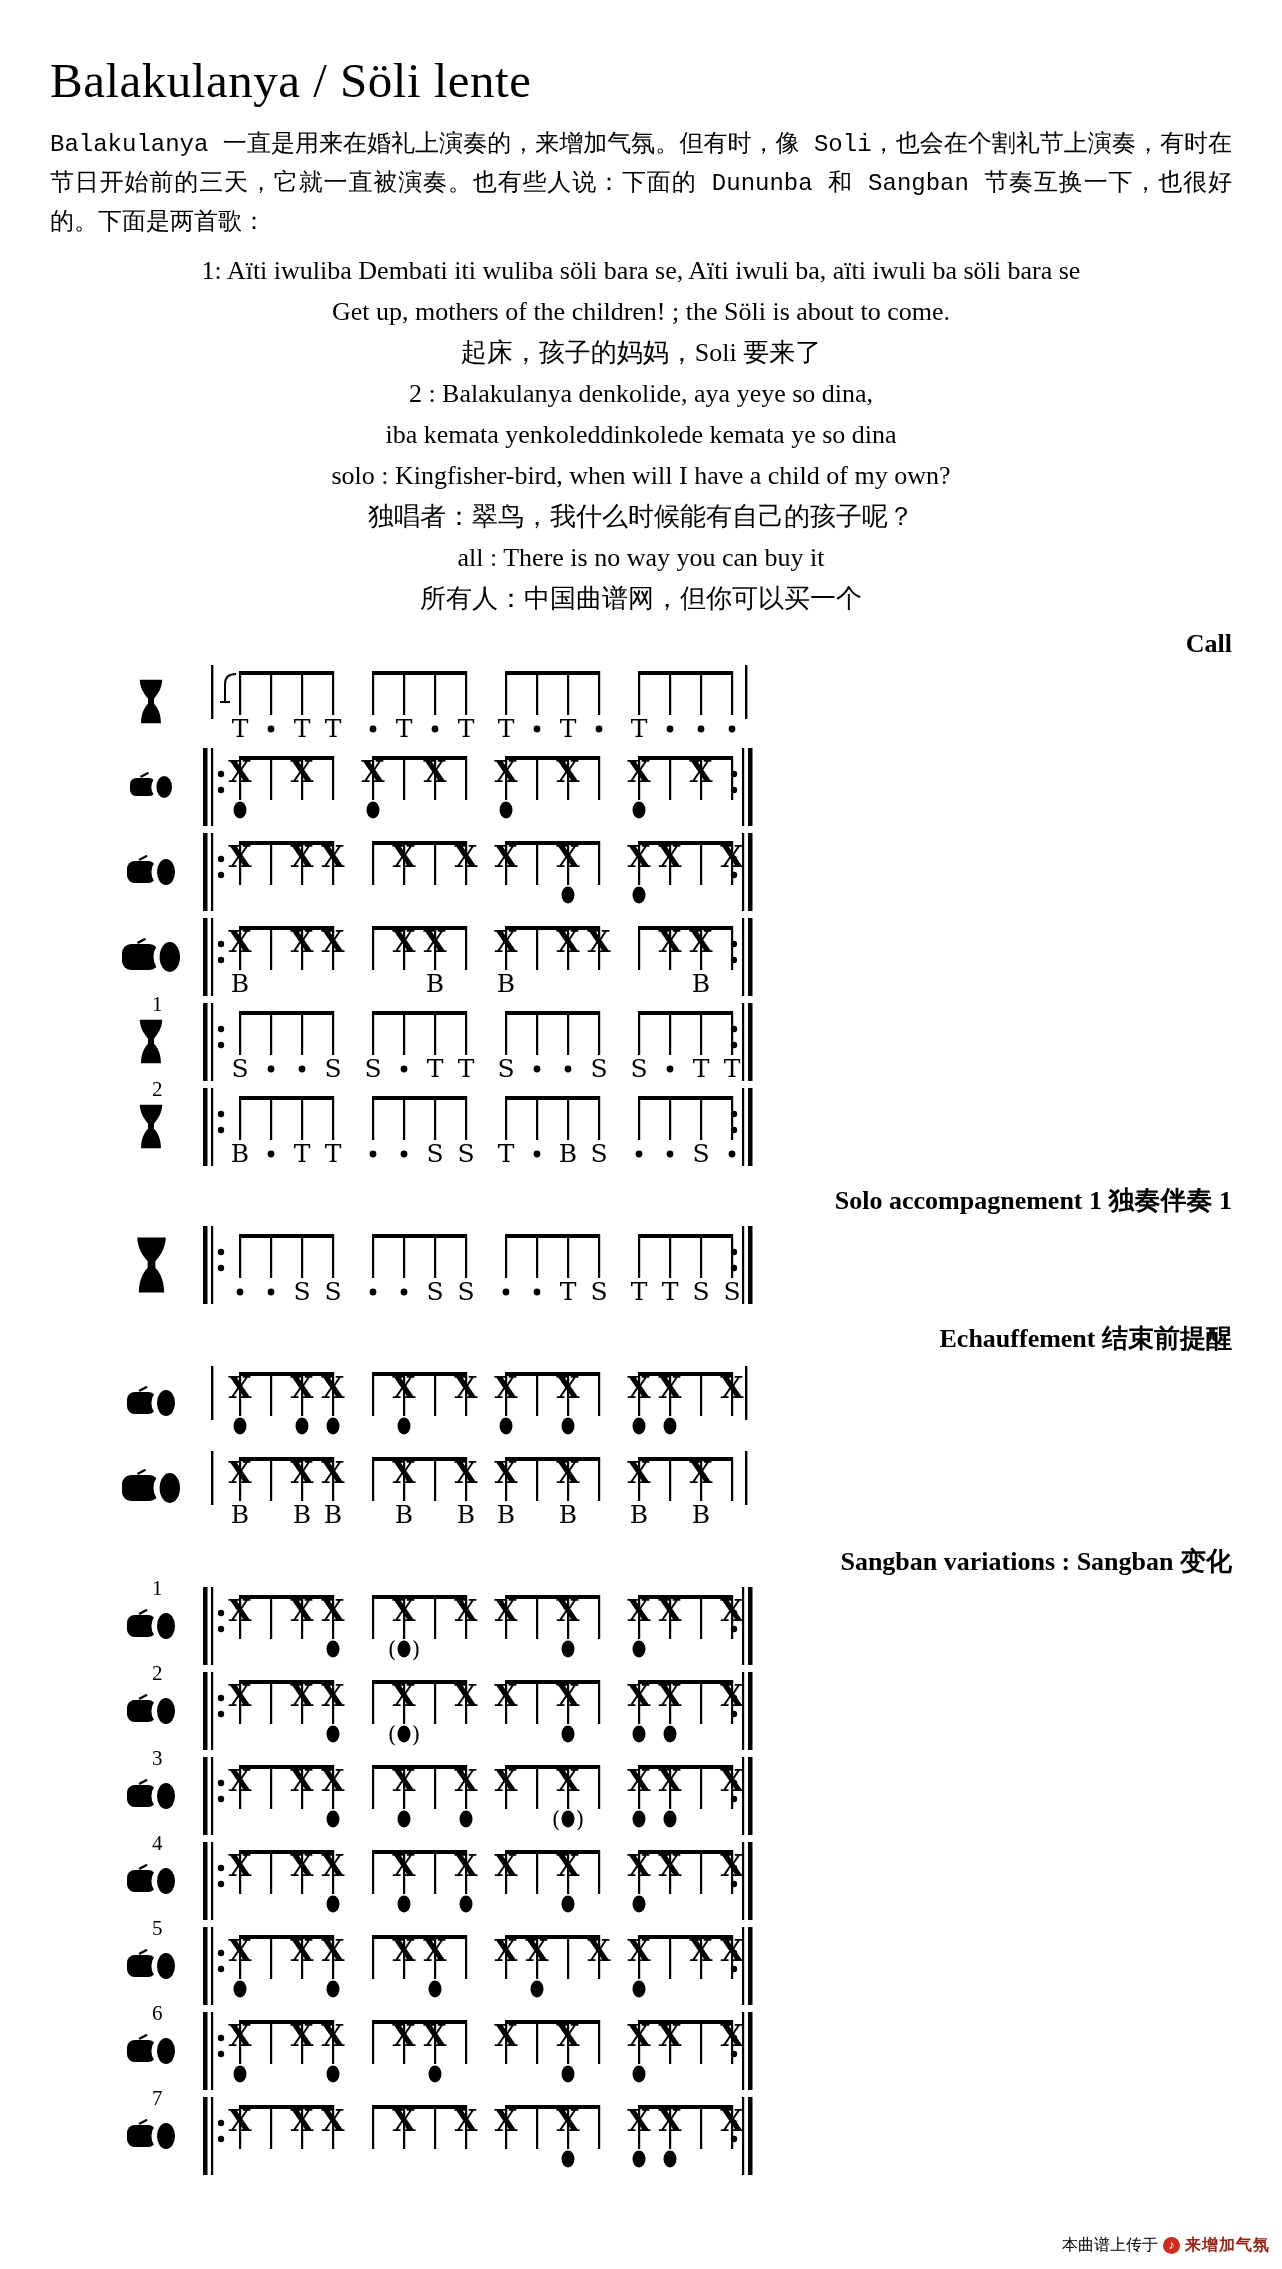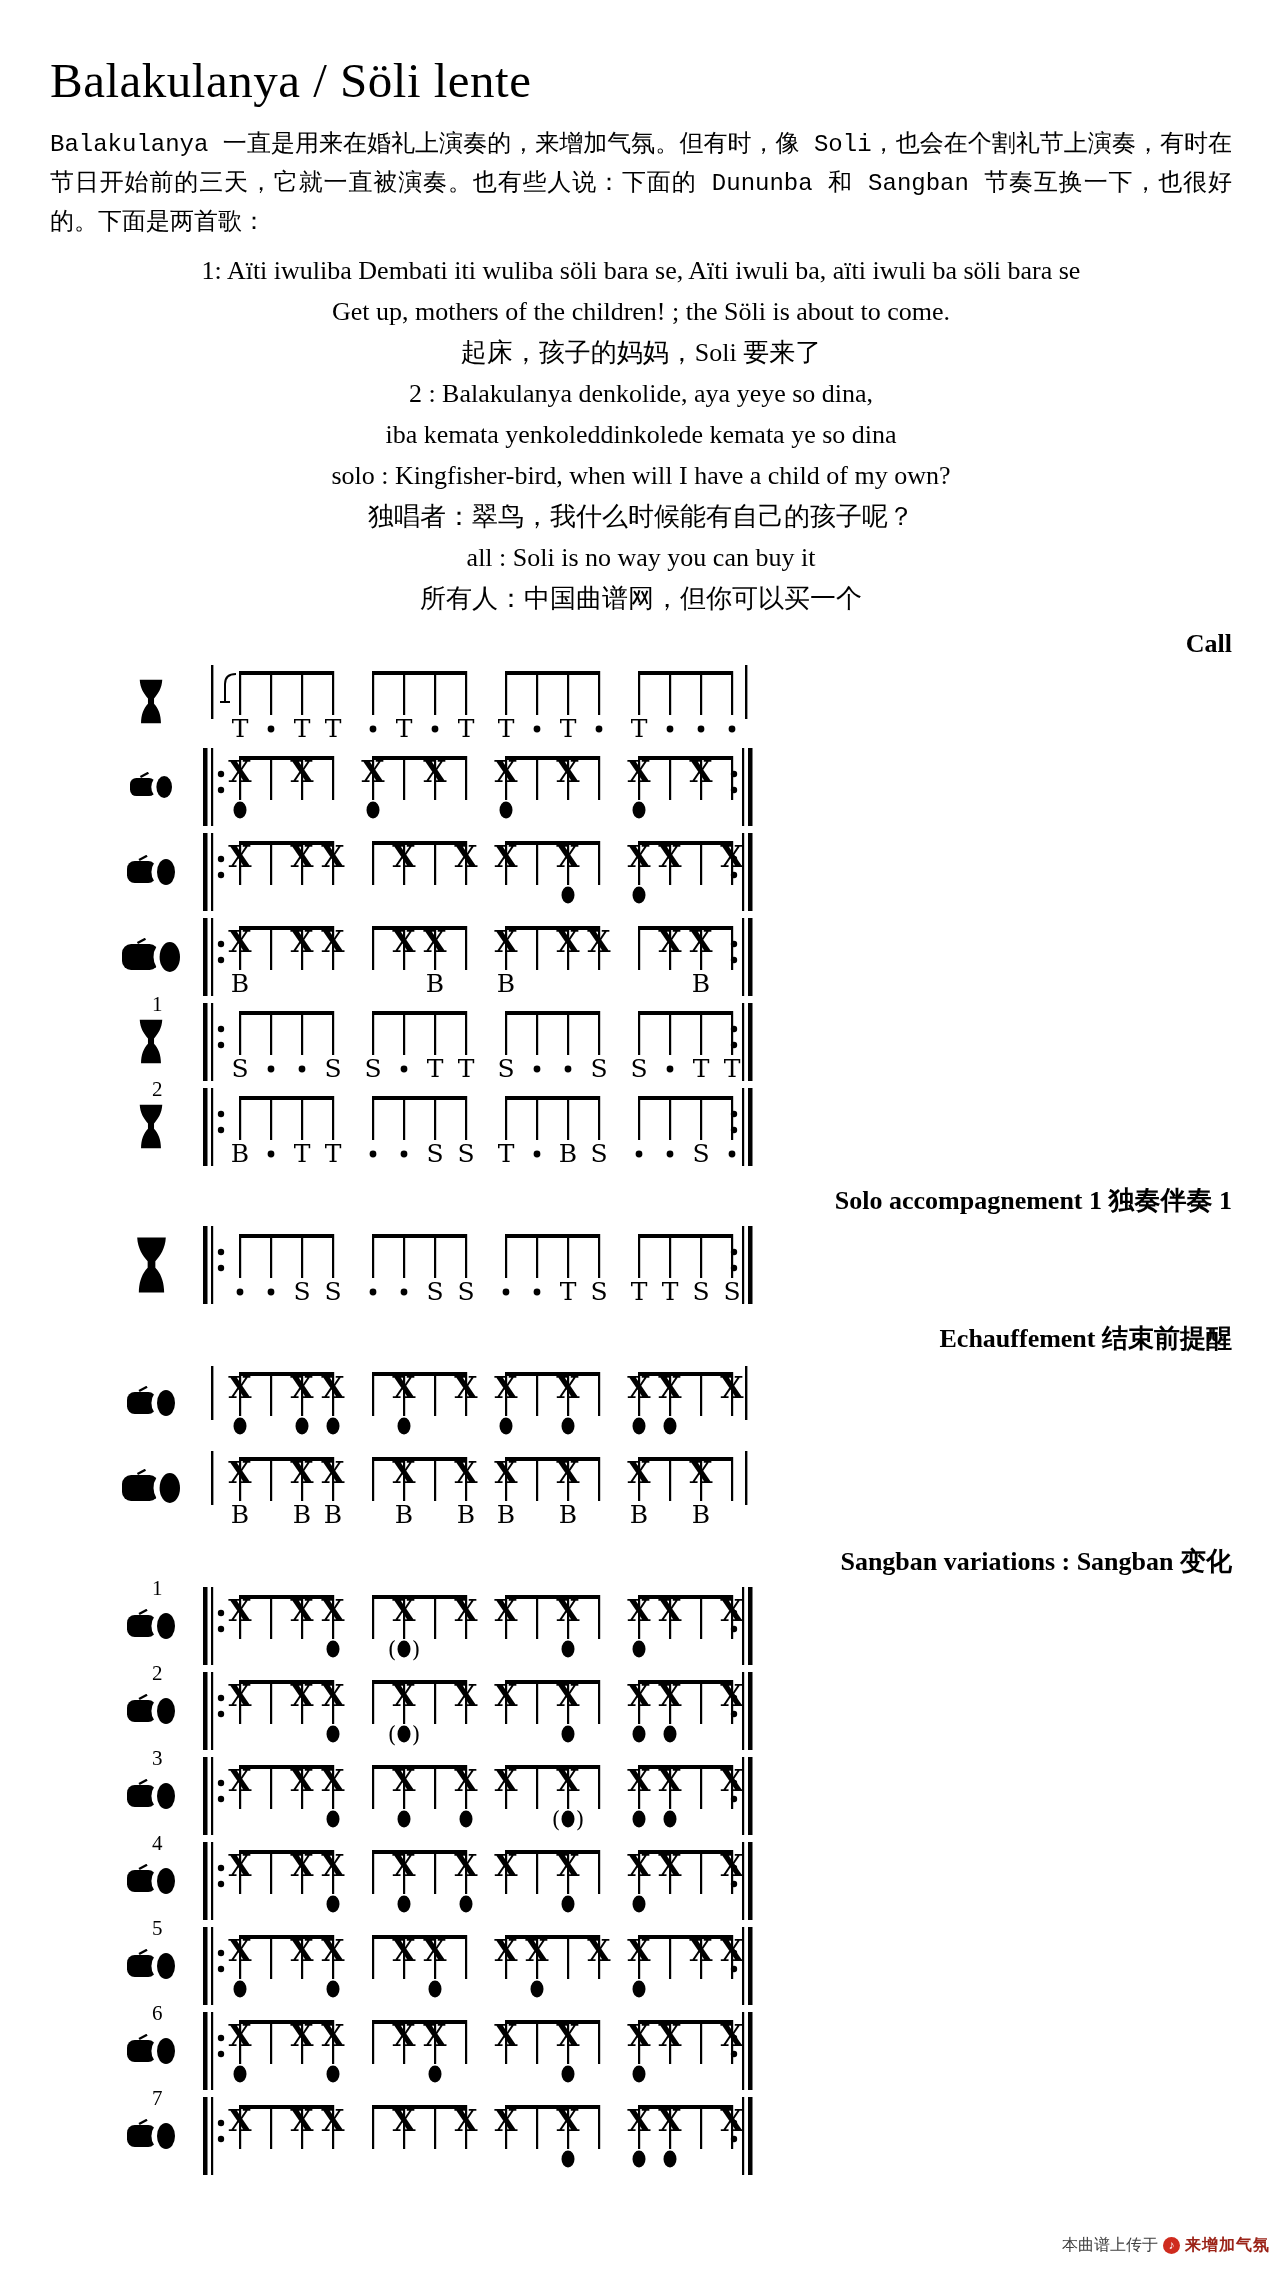--- a/index.html
+++ b/index.html
@@ -34,21 +34,21 @@
   .icon{
     position:absolute;left:55px;top:0;width:92px;height:100%;
     display:flex;align-items:center;justify-content:center;
   }
   .staff{position:absolute;left:148px;top:-2px;}
   .watermark{
     position:absolute;right:12px;top:2234px;height:22px;
     display:flex;align-items:center;gap:5px;
     font-family:"Liberation Sans","DejaVu Sans",sans-serif;font-size:16px;
   }
-  .wm-prefix{color:#404040;}
+  .wm-prefix{color:#000000;}
   .wm-logo{
     display:inline-flex;width:17px;height:17px;border-radius:50%;
     background:#cf2b1e;color:#fff;font-size:12px;line-height:17px;
     align-items:center;justify-content:center;font-weight:bold;
   }
   .wm-site{color:#9b2318;font-weight:bold;letter-spacing:1px;}
 </style>
 </head>
 <body>
 
@@ -59,21 +59,21 @@
   <p class="intro">Balakulanya 一直是用来在婚礼上演奏的，来增加气氛。但有时，像 Soli，也会在个割礼节上演奏，有时在节日开始前的三天，它就一直被演奏。也有些人说：下面的 Dununba 和 Sangban 节奏互换一下，也很好的。下面是两首歌：</p>
 
   <div class="lyrics">
       <div class="lyric">1: Aïti iwuliba Dembati iti wuliba söli bara se, Aïti iwuli ba, aïti iwuli ba söli bara se</div>
       <div class="lyric">Get up, mothers of the children! ; the Söli is about to come.</div>
       <div class="lyric">起床，孩子的妈妈，Soli 要来了</div>
       <div class="lyric">2 : Balakulanya denkolide, aya yeye so dina,</div>
       <div class="lyric">iba kemata yenkoleddinkolede kemata ye so dina</div>
       <div class="lyric">solo : Kingfisher-bird, when will I have a child of my own?</div>
       <div class="lyric">独唱者：翠鸟，我什么时候能有自己的孩子呢？</div>
-      <div class="lyric">all : Soli is no way you can buy it</div>
+      <div class="lyric">all : There is no way you can buy it</div>
       <div class="lyric">所有人：中国曲谱网，但你可以买一个</div>
     </div>
 
   <div class="shead call">Call</div>
 
   <div class="nrow">
       <div class="icon">
         <svg width="26" height="47" viewBox="0 0 30 52">
           <path d="M2 1 H28 C27.5 11 23 17.5 18.5 22.5 L18.5 28.5 C23.5 33.5 26.5 41.5 26.5 51 H3.5 C3.5 41.5 6.5 33.5 11.5 28.5 L11.5 22.5 C7 17.5 2.5 11 2 1 Z" fill="#000"></path>
         </svg>

